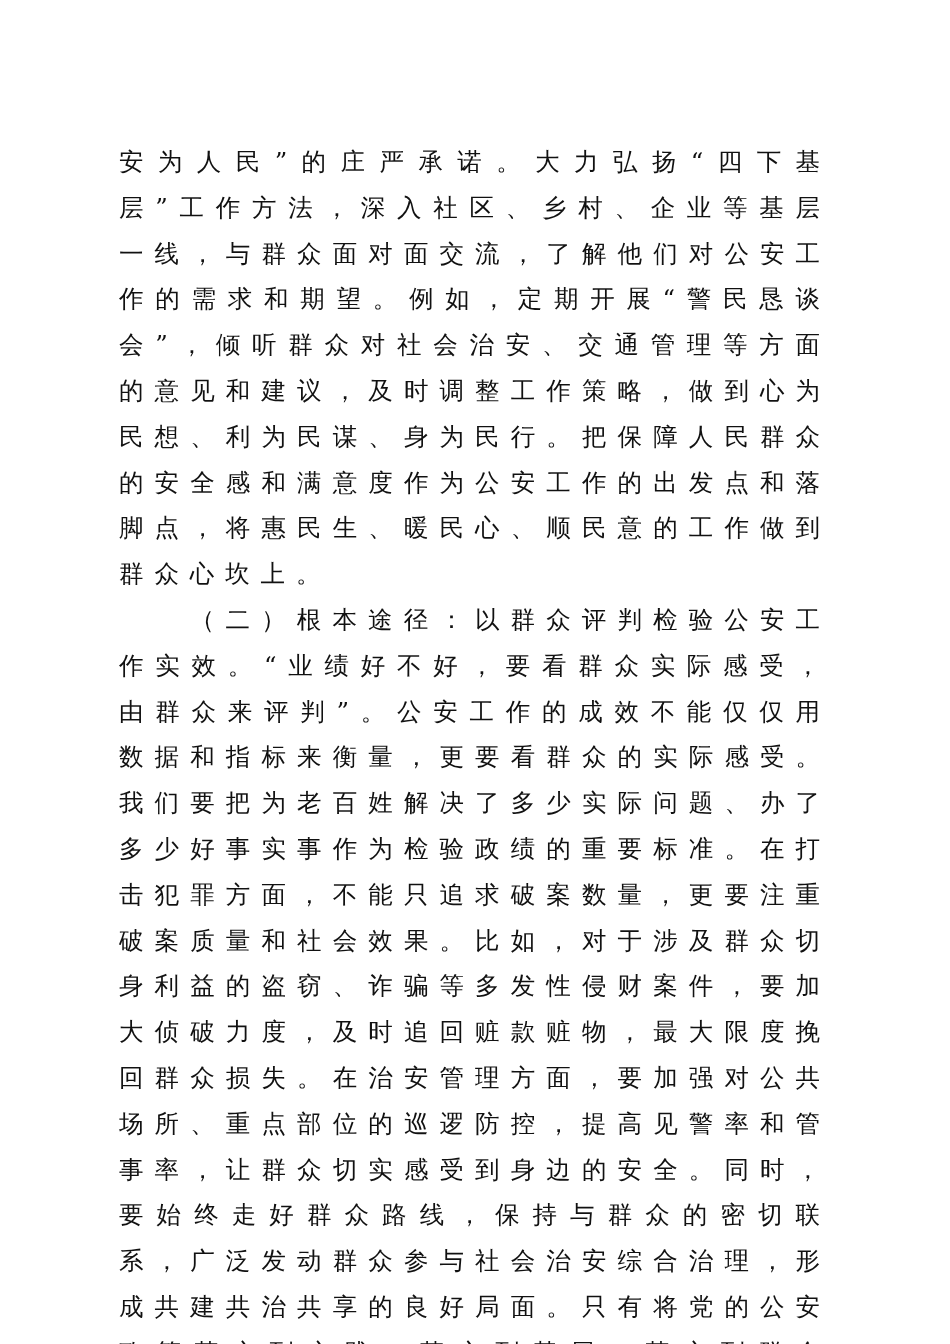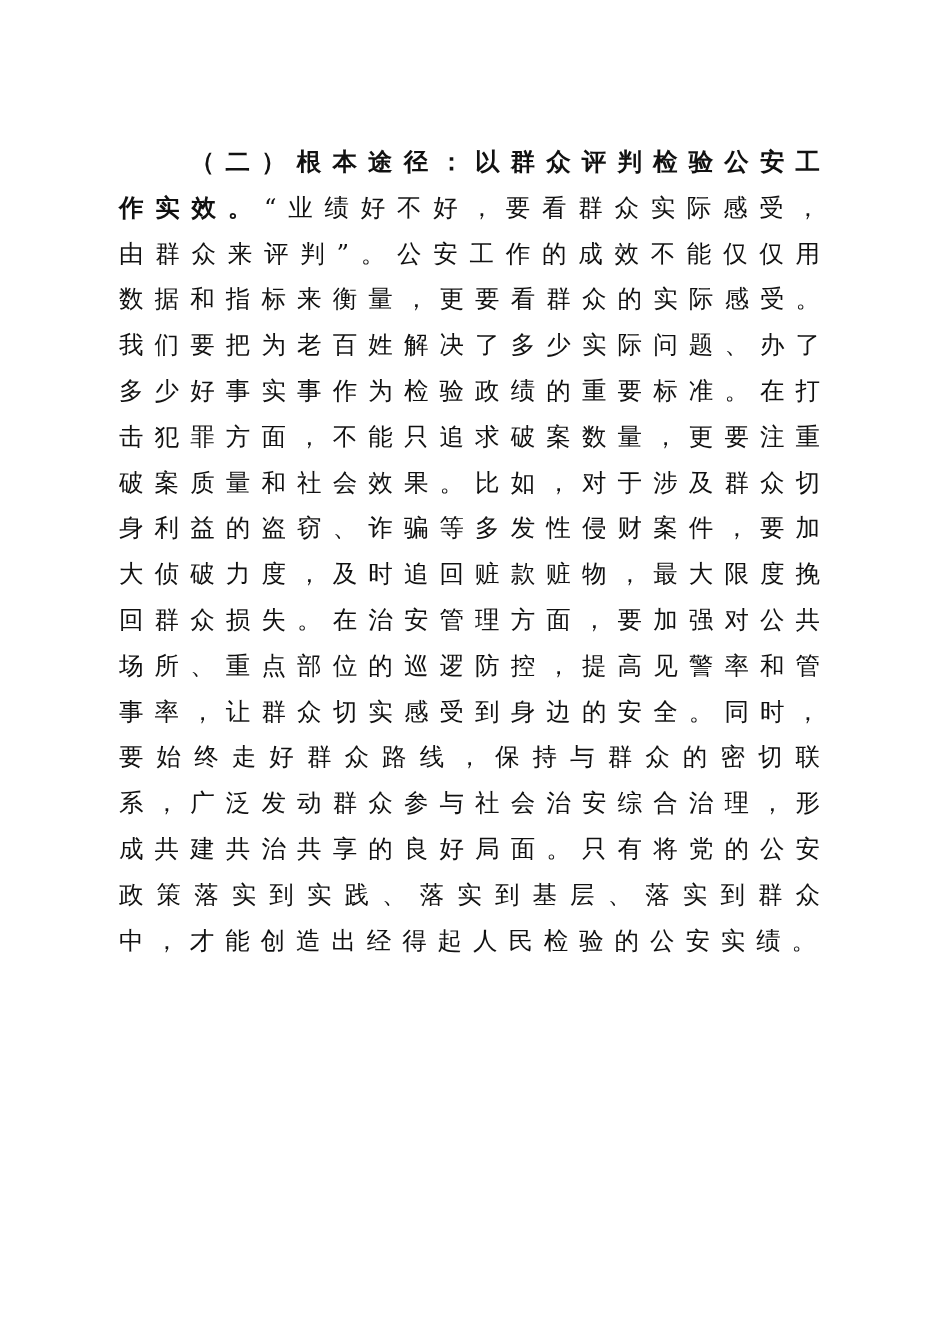--- a/index.html
+++ b/index.html
@@ -12,23 +12,26 @@
     font-family: "DejaVu Serif", "Liberation Serif", serif;
     font-size: 24.5px;
     line-height: 45.8px;
     color: #111111;
     letter-spacing: 10.9px;
     text-align: justify;
     text-justify: inter-character;
   }
   .para { margin: 0; padding: 0; }
   .para.indent { text-indent: 71px; }
-  .heading { font-weight: bold; }
+  .heading { font-weight: normal; }
 </style>
 </head>
 <body>
 
 <div class="page">
+  <p class="para">
+    <span>安为人民”的庄严承诺。大力弘扬“四下基层”工作方法，深入社区、乡村、企业等基层一线，与群众面对面交流，了解他们对公安工作的需求和期望。例如，定期开展“警民恳谈会”，倾听群众对社会治安、交通管理等方面的意见和建议，及时调整工作策略，做到心为民想、利为民谋、身为民行。把保障人民群众的安全感和满意度作为公安工作的出发点和落脚点，将惠民生、暖民心、顺民意的工作做到群众心坎上。</span>
+  </p>
   <p class="para indent">
     <span class="heading">（二）根本途径：以群众评判检验公安工作实效。</span><span>“业绩好不好，要看群众实际感受，由群众来评判”。公安工作的成效不能仅仅用数据和指标来衡量，更要看群众的实际感受。我们要把为老百姓解决了多少实际问题、办了多少好事实事作为检验政绩的重要标准。在打击犯罪方面，不能只追求破案数量，更要注重破案质量和社会效果。比如，对于涉及群众切身利益的盗窃、诈骗等多发性侵财案件，要加大侦破力度，及时追回赃款赃物，最大限度挽回群众损失。在治安管理方面，要加强对公共场所、重点部位的巡逻防控，提高见警率和管事率，让群众切实感受到身边的安全。同时，要始终走好群众路线，保持与群众的密切联系，广泛发动群众参与社会治安综合治理，形成共建共治共享的良好局面。只有将党的公安政策落实到实践、落实到基层、落实到群众中，才能创造出经得起人民检验的公安实绩。</span>
   </p>
 
 </div>
 
 </body></html>

